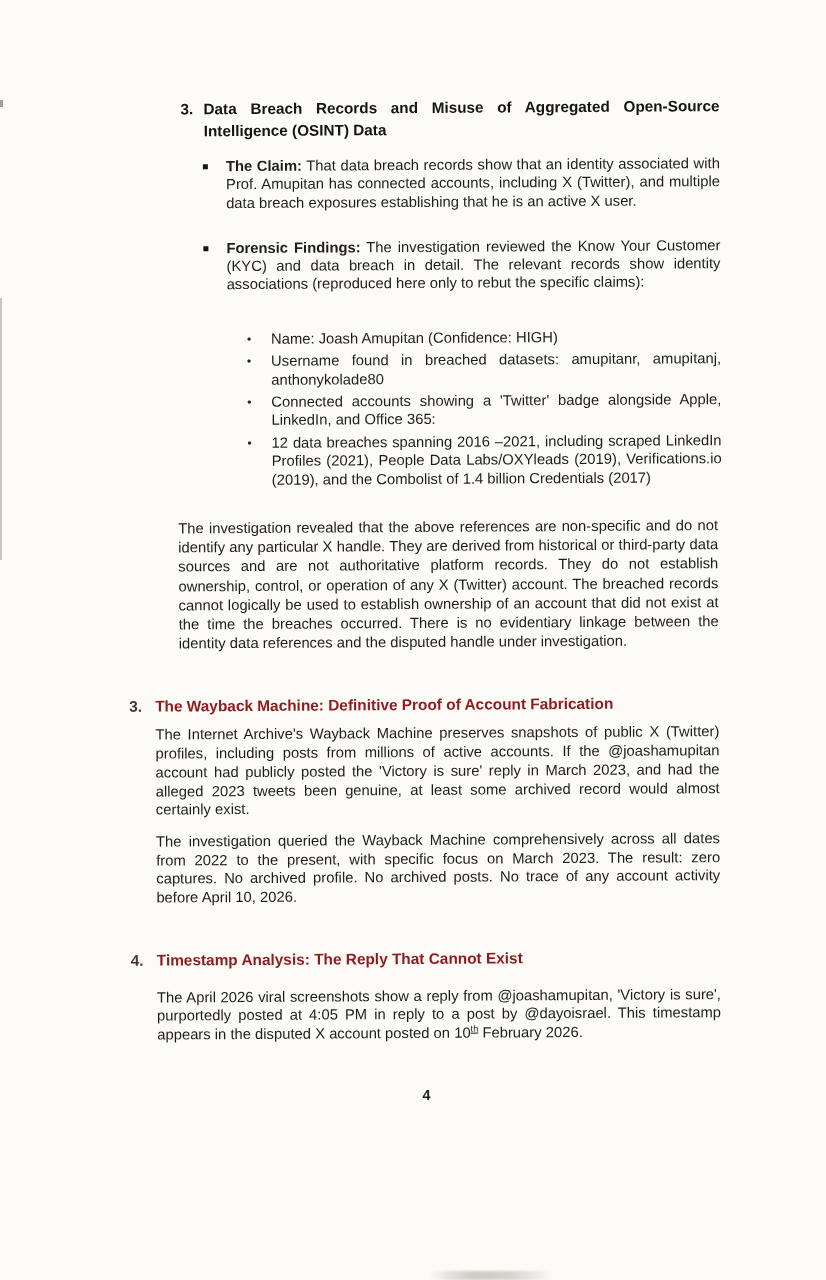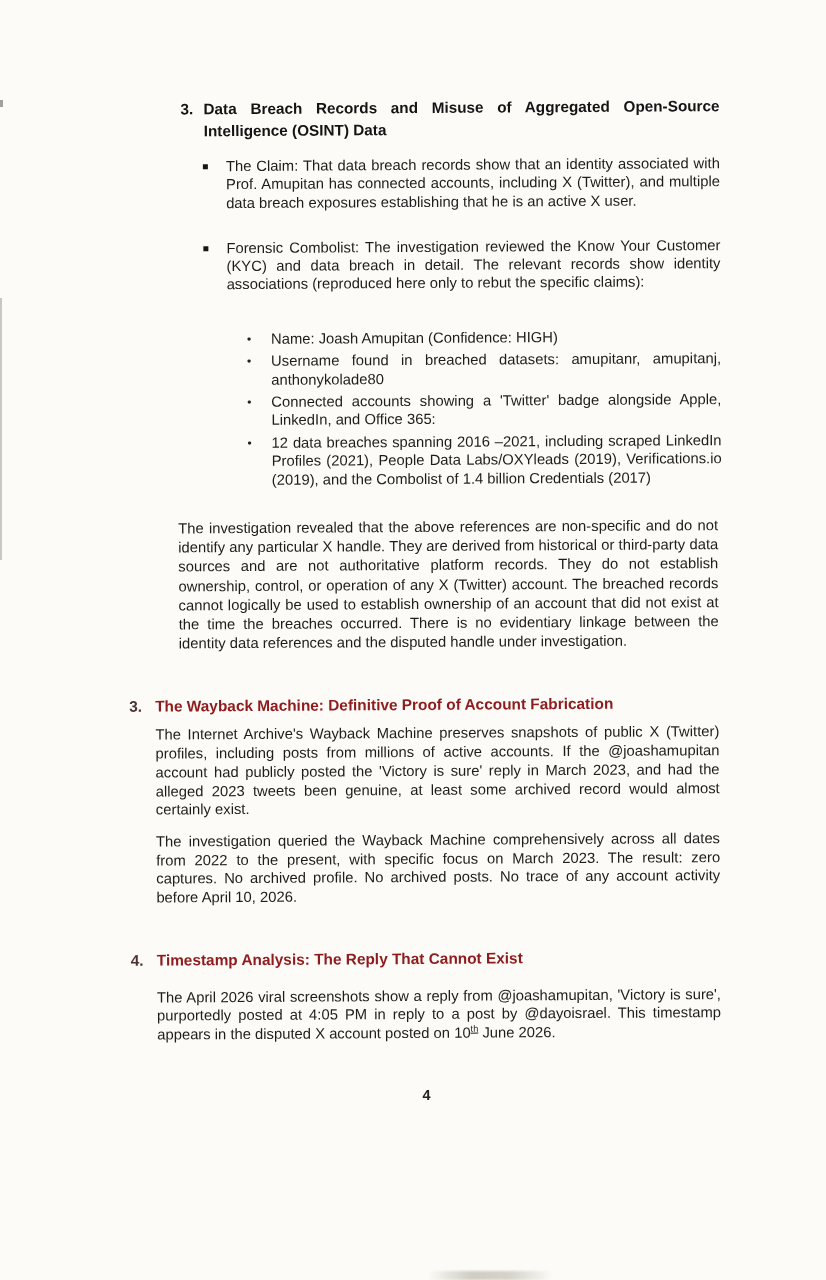--- a/index.html
+++ b/index.html
@@ -22,21 +22,21 @@
   .osint { margin:97px 104px 0 183px; }
   .hrow { display:flex; font-weight:bold; font-size:15.3px; line-height:21.5px; color:#141414; }
   .hnum { width:23px; flex:none; }
   .htitle { margin:0; font-size:inherit; line-height:inherit; text-align:justify; flex:1; font-weight:bold; }
 
   .bullets { margin:16px 0 0 22px; width:517px; }
   .bullet { display:flex; }
   .bullet + .bullet { margin-top:27px; }
   .sq { width:5px; height:5px; background:#161616; margin:7px 18px 0 0; flex:none; }
   .btext { margin:0; flex:1; text-align:justify; font-size:14.8px; line-height:18.3px; }
-  .btext b { font-weight:normal; }
+  .btext b { font-weight:bold; }
 
   .subs { list-style:none; margin:36px 0 0 43px; padding:0; width:474px; }
   .subs li { display:flex; font-size:14.8px; line-height:18.4px; margin-bottom:4px; }
   .dot { width:24px; flex:none; font-size:12px; line-height:18.4px; color:#222; }
   .subs li .sub-text { flex:1; text-align:justify; }
 
   .closing { margin:30px 0 0 -5px; width:540px; text-align:justify; font-size:14.8px; line-height:19.2px; }
 
   
   .numbered { margin:42px 108px 0 128px; }
@@ -77,21 +77,21 @@
         <h2 class="htitle">Data Breach Records and Misuse of Aggregated Open-Source Intelligence (OSINT) Data</h2>
       </div>
 
       <div class="bullets">
         <div class="bullet">
           <span class="sq"></span>
           <p class="btext"><b>The Claim:</b> <span>That data breach records show that an identity associated with Prof. Amupitan has connected accounts, including X (Twitter), and multiple data breach exposures establishing that he is an active X user.</span></p>
         </div>
         <div class="bullet">
           <span class="sq"></span>
-          <p class="btext"><b>Forensic Combolist:</b> <span>The investigation reviewed the Know Your Customer (KYC) and data breach in detail. The relevant records show identity associations (reproduced here only to rebut the specific claims):</span></p>
+          <p class="btext"><b>Forensic Findings:</b> <span>The investigation reviewed the Know Your Customer (KYC) and data breach in detail. The relevant records show identity associations (reproduced here only to rebut the specific claims):</span></p>
         </div>
 
         <ul class="subs">
           <li>
             <span class="dot">•</span>
             <span class="sub-text">Name: Joash Amupitan (Confidence: HIGH)</span>
           </li>
           <li>
             <span class="dot">•</span>
             <span class="sub-text">Username found in breached datasets: amupitanr, amupitanj, anthonykolade80</span>
@@ -117,21 +117,21 @@
       </div>
       <p class="para">The Internet Archive's Wayback Machine preserves snapshots of public X (Twitter) profiles, including posts from millions of active accounts. If the @joashamupitan account had publicly posted the 'Victory is sure' reply in March 2023, and had the alleged 2023 tweets been genuine, at least some archived record would almost certainly exist.</p>
       <p class="para">The investigation queried the Wayback Machine comprehensively across all dates from 2022 to the present, with specific focus on March 2023. The result: zero captures. No archived profile. No archived posts. No trace of any account activity before April 10, 2026.</p>
     </section>
 
     <section class="numbered ts">
       <div class="hrow2">
         <span class="n2">4.</span>
         <h3 class="t2">Timestamp Analysis: The Reply That Cannot Exist</h3>
       </div>
-      <p class="para"><span>The April 2026 viral screenshots show a reply from @joashamupitan, 'Victory is sure', purportedly posted at 4:05 PM in reply to a post by @dayoisrael. This timestamp appears in the disputed X account posted on 10</span><sup>th</sup><span> June 2026.</span></p>
+      <p class="para"><span>The April 2026 viral screenshots show a reply from @joashamupitan, 'Victory is sure', purportedly posted at 4:05 PM in reply to a post by @dayoisrael. This timestamp appears in the disputed X account posted on 10</span><sup>th</sup><span> February 2026.</span></p>
     </section>
 
     <div class="pagenum">4</div>
   </div>
 
   <div class="edge-speck"></div>
   <div class="edge-artifact-left"></div>
   <div class="bottom-smudge"></div>
 </div>
 

